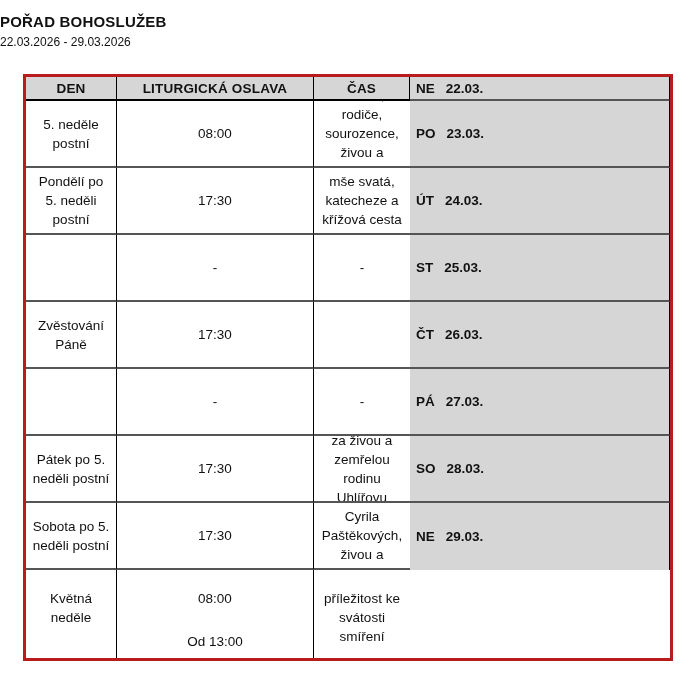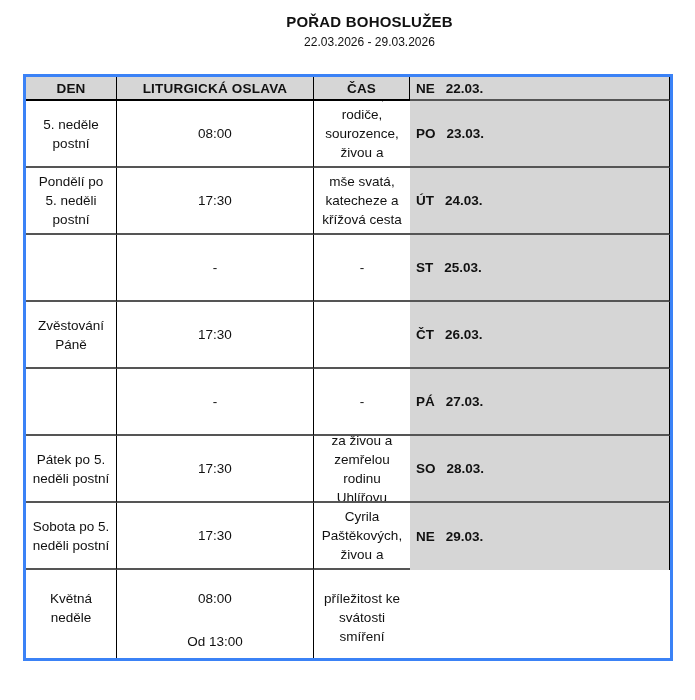--- a/index.html
+++ b/index.html
@@ -4,32 +4,32 @@
 <style>
   * { margin: 0; padding: 0; box-sizing: border-box; }
   html, body { width: 695px; height: 700px; background: #ffffff; }
   body {
     font-family: "Liberation Sans", sans-serif;
     color: #111111;
   }
   .page { width: 695px; height: 700px; padding-top: 11px; }
 
   
-  .doc-head { text-align: center; line-height: 21px; padding-left: 44px; }
+  .doc-head { text-align: left; line-height: 21px; }
   .doc-head .t1, .doc-head .t2 { font-size: 15px; font-weight: bold; letter-spacing: 0.2px; }
   .doc-head .t3 { font-size: 12px; font-weight: normal; }
 
   
   .schedule {
     margin: 21px 0 0 23px;
     width: 650px;
     display: grid;
     grid-template-columns: 91px 197px 96px 260px;
     grid-template-rows: 24px repeat(7, 67px) 88px;
-    border: 3px solid #3b82f6;
+    border: 3px solid #b91c1c;
     background: #ffffff;
   }
   .cell {
     display: flex;
     align-items: center;
     justify-content: center;
     text-align: center;
     font-size: 13.5px;
     line-height: 19px;
     padding: 2px 6px;

